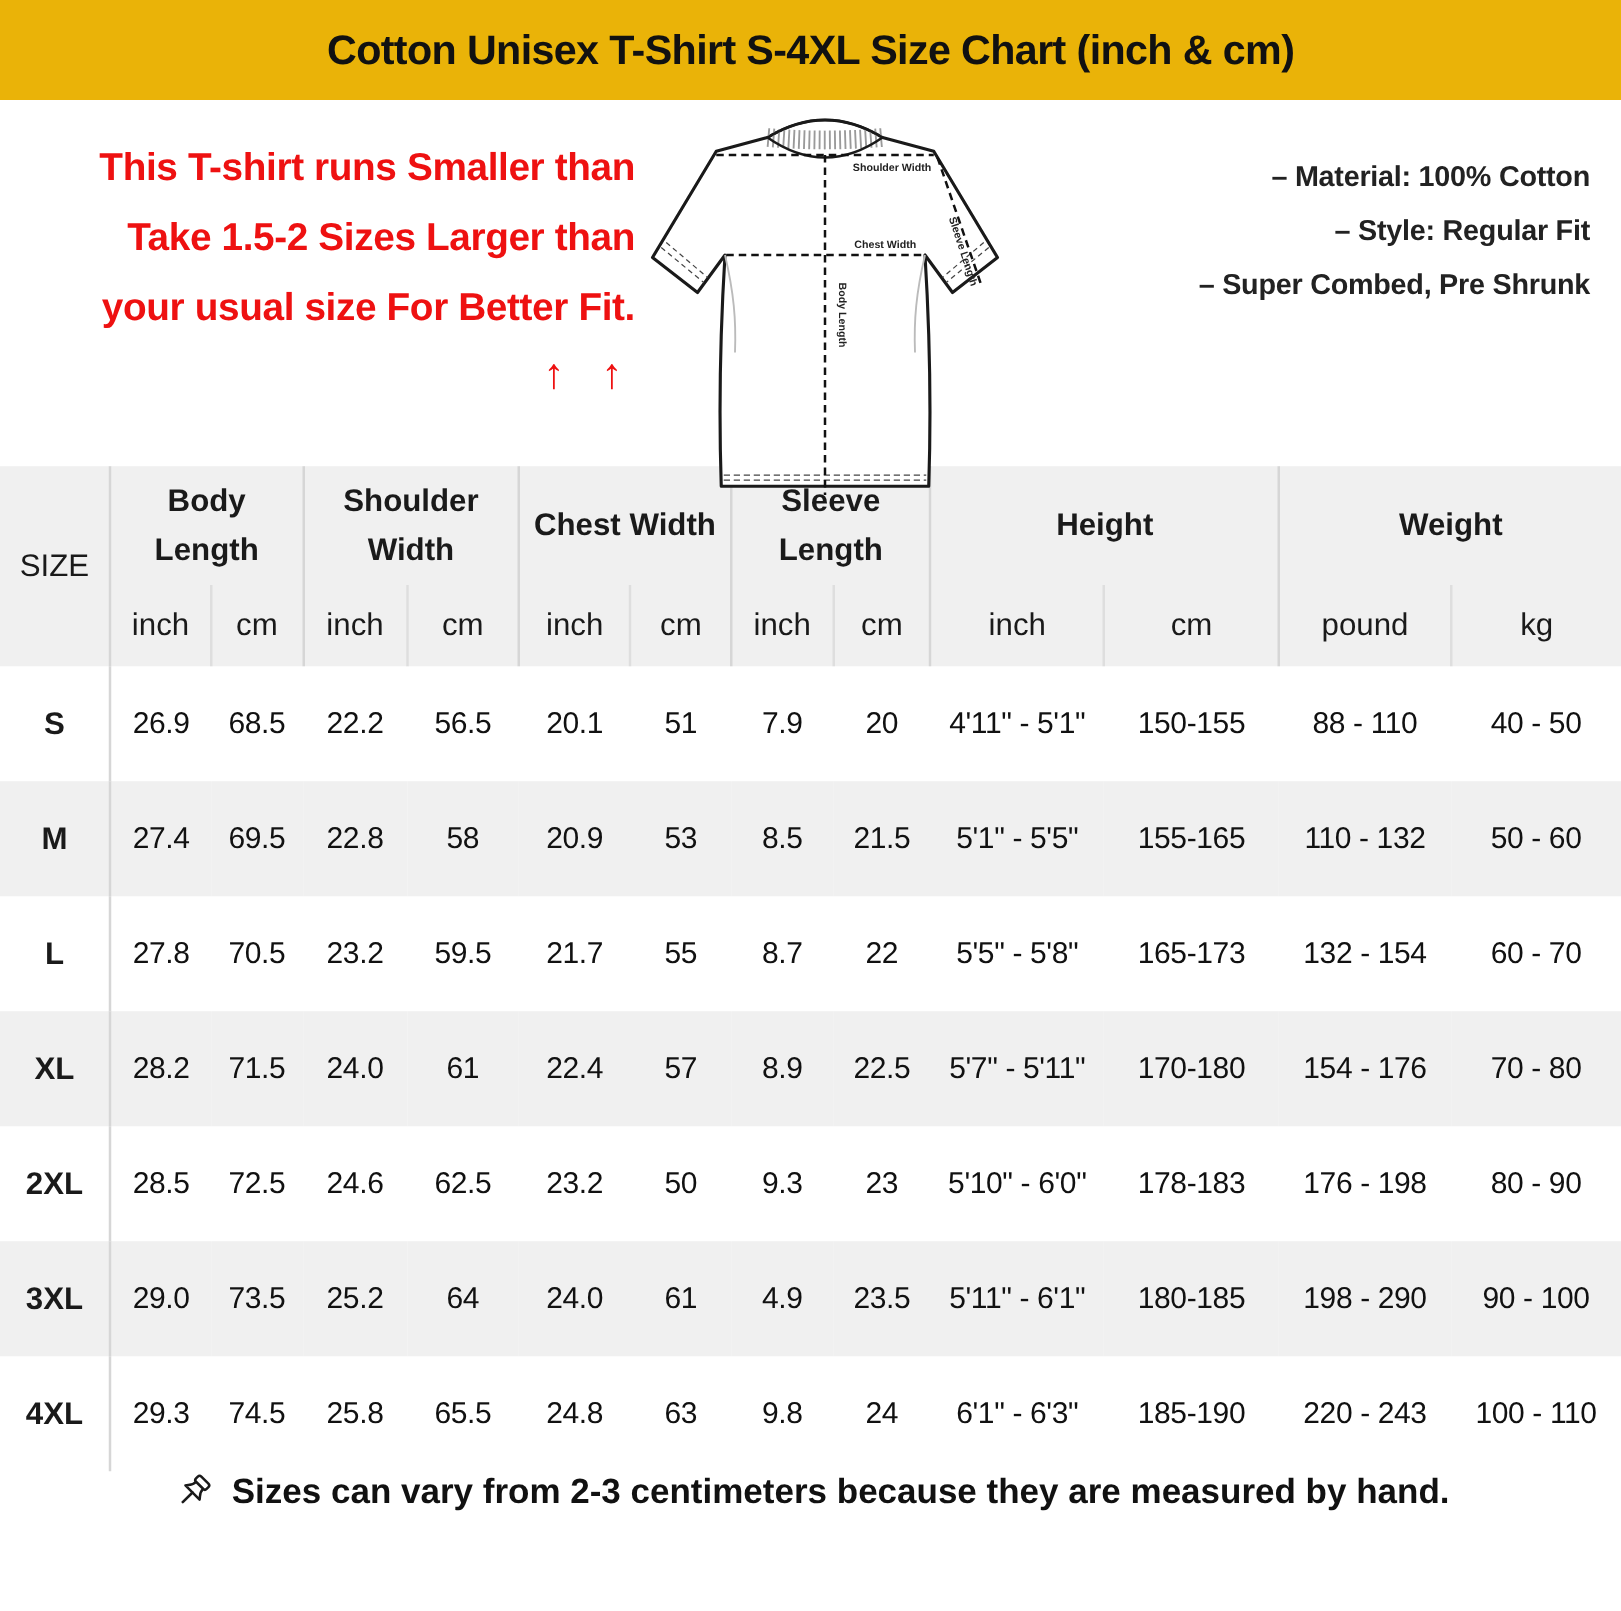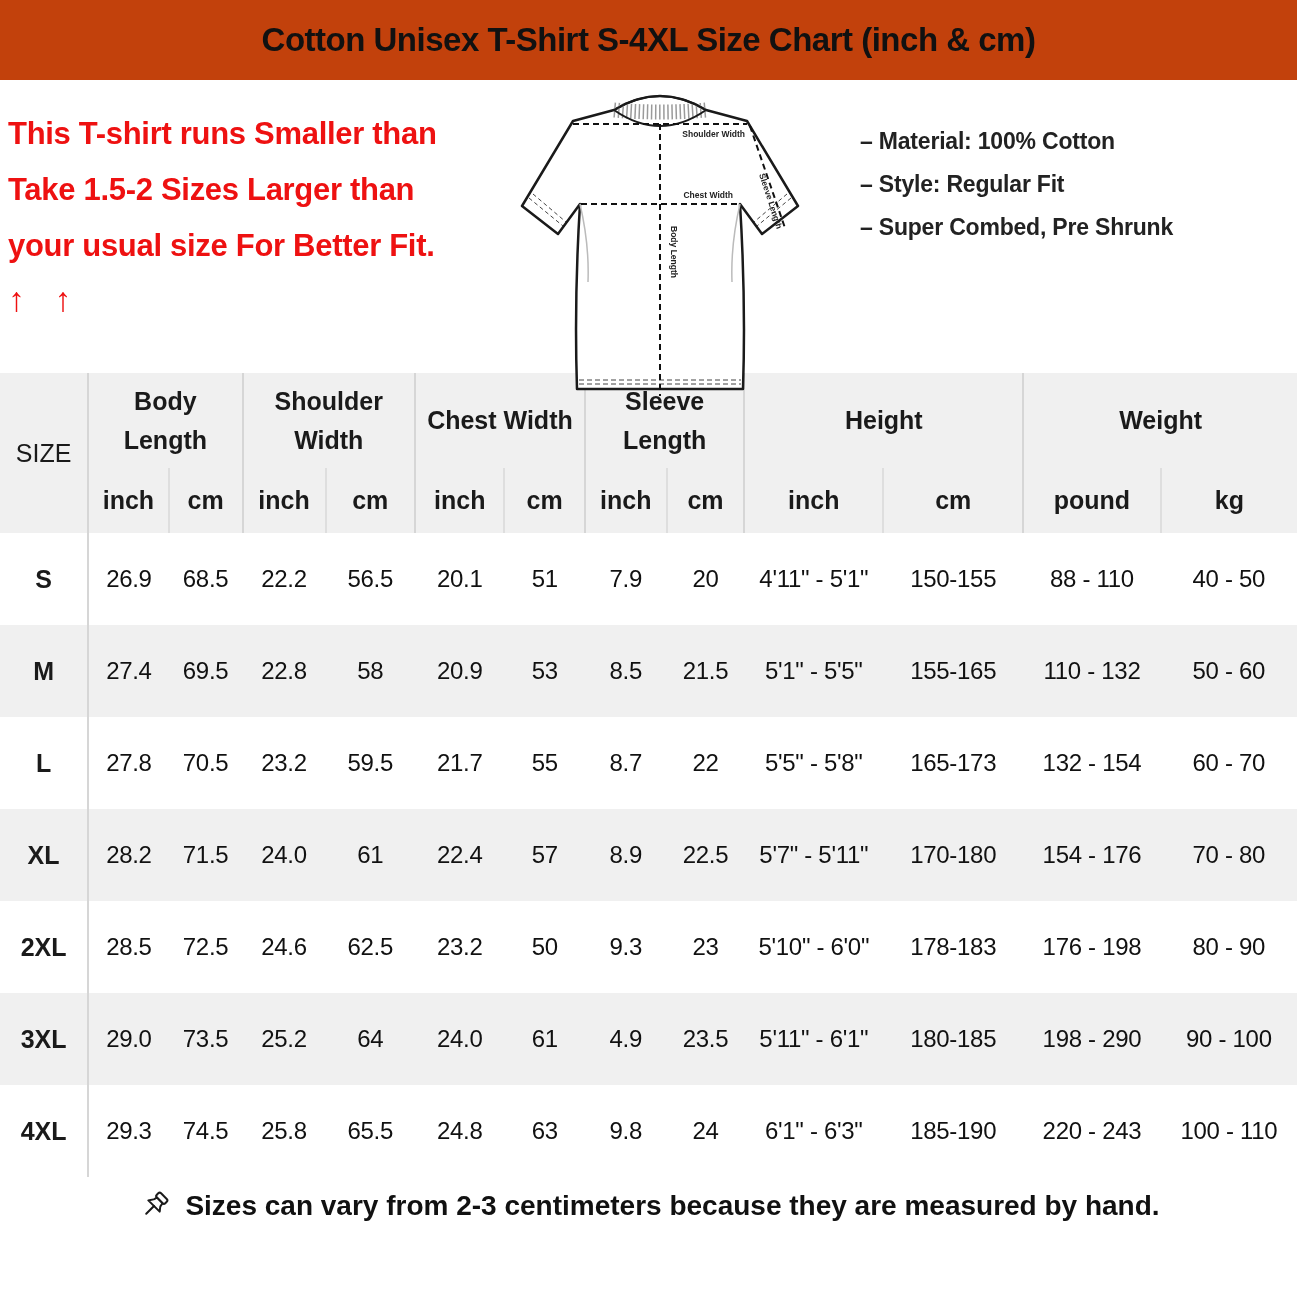--- a/index.html
+++ b/index.html
@@ -5,29 +5,29 @@
   * { box-sizing: border-box; }
   html,body { margin:0; padding:0; }
   body {
     width:1297px; height:1289px; overflow:hidden;
     font-family:"Liberation Sans", sans-serif;
     background:#ffffff; color:#1a1a1a;
   }
 
   
   .banner {
-    height:80px; background:#c2410c;
+    height:80px; background:#eab308;
     display:flex; align-items:center; justify-content:center;
   }
   .banner h1 {
     margin:0; font-size:33px; font-weight:bold; letter-spacing:-0.5px; color:#111;
   }
 
   
-  .mid { position:relative; height:293px; }
+  .mid { position:relative; height:293px;text-align:right; }
 
   .fit-note {
     position:absolute; left:8px; top:26px; width:500px;
     color:#ee1111; font-weight:bold; font-size:31px; line-height:56px;
     letter-spacing:-0.3px;
   }
   .fit-note .arrows {
     font-size:34px; letter-spacing:10px; line-height:46px; margin-top:2px;
   }
 
@@ -38,37 +38,37 @@
     font-size:23px; font-weight:600; line-height:43px; color:#222;
     letter-spacing:-0.2px;
   }
 
   
   table.size-chart {
     width:100%; border-collapse:collapse; table-layout:fixed;
   }
   table.size-chart thead th { background:#f0f0f0; vertical-align:middle; padding:0; }
   th.grp { height:95px; font-size:25px; font-weight:bold; white-space:pre-line; line-height:1.55; }
-  th.sub { height:65px; font-size:25px; font-weight:bold; vertical-align:top; padding-top:6px; }
+  th.sub { height:65px; font-size:25px; font-weight:normal; vertical-align:top; padding-top:6px; }
   th.size-hdr { font-size:25px; font-weight:normal; }
   .b-grp { border-right:2px solid #d6d6d6; }
   .b-sub { border-right:2px solid #dedede; }
   tbody tr { height:92px; }
   tbody tr:nth-child(even) { background:#f0f0f0; }
   tbody th.size-lbl {
     font-size:25px; font-weight:bold; border-right:2px solid #d6d6d6;
   }
   tbody td {
     text-align:center; font-size:24px; letter-spacing:-0.3px;
     white-space:nowrap; color:#111;
   }
 
   
   .footer {
-    height:57px; display:flex; align-items:center; justify-content:center;
+    height:57px; display:flex; justify-content:center;
     gap:14px; font-size:28px; font-weight:600; color:#111;
   }
 
   
   .shirt-label { font-family:"Liberation Sans",sans-serif; font-weight:bold; font-size:8.5px; fill:#222; }
 </style>
 </head>
 <body>
 
 <div class="banner">

